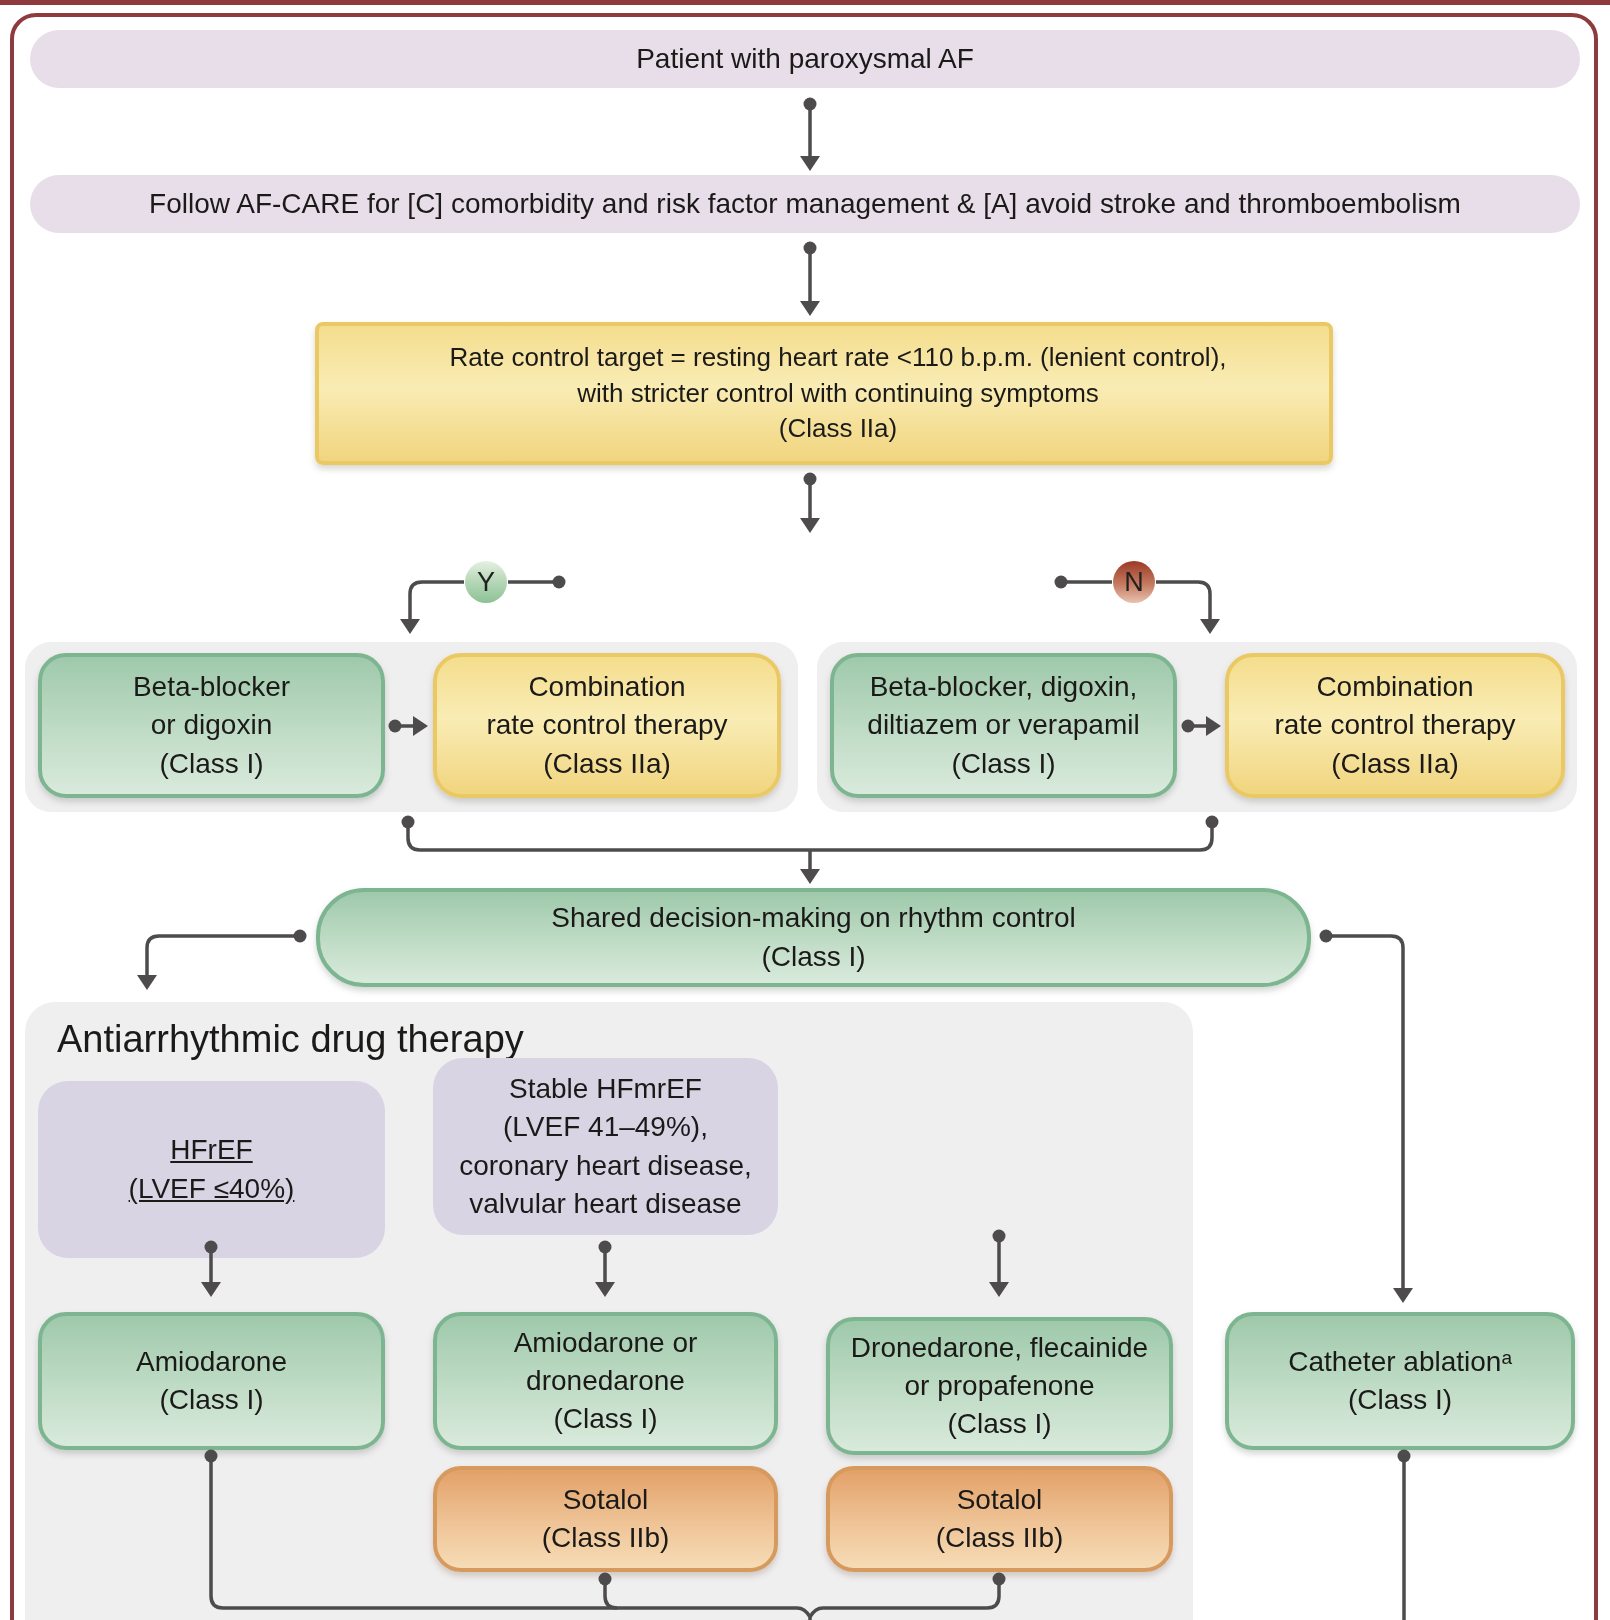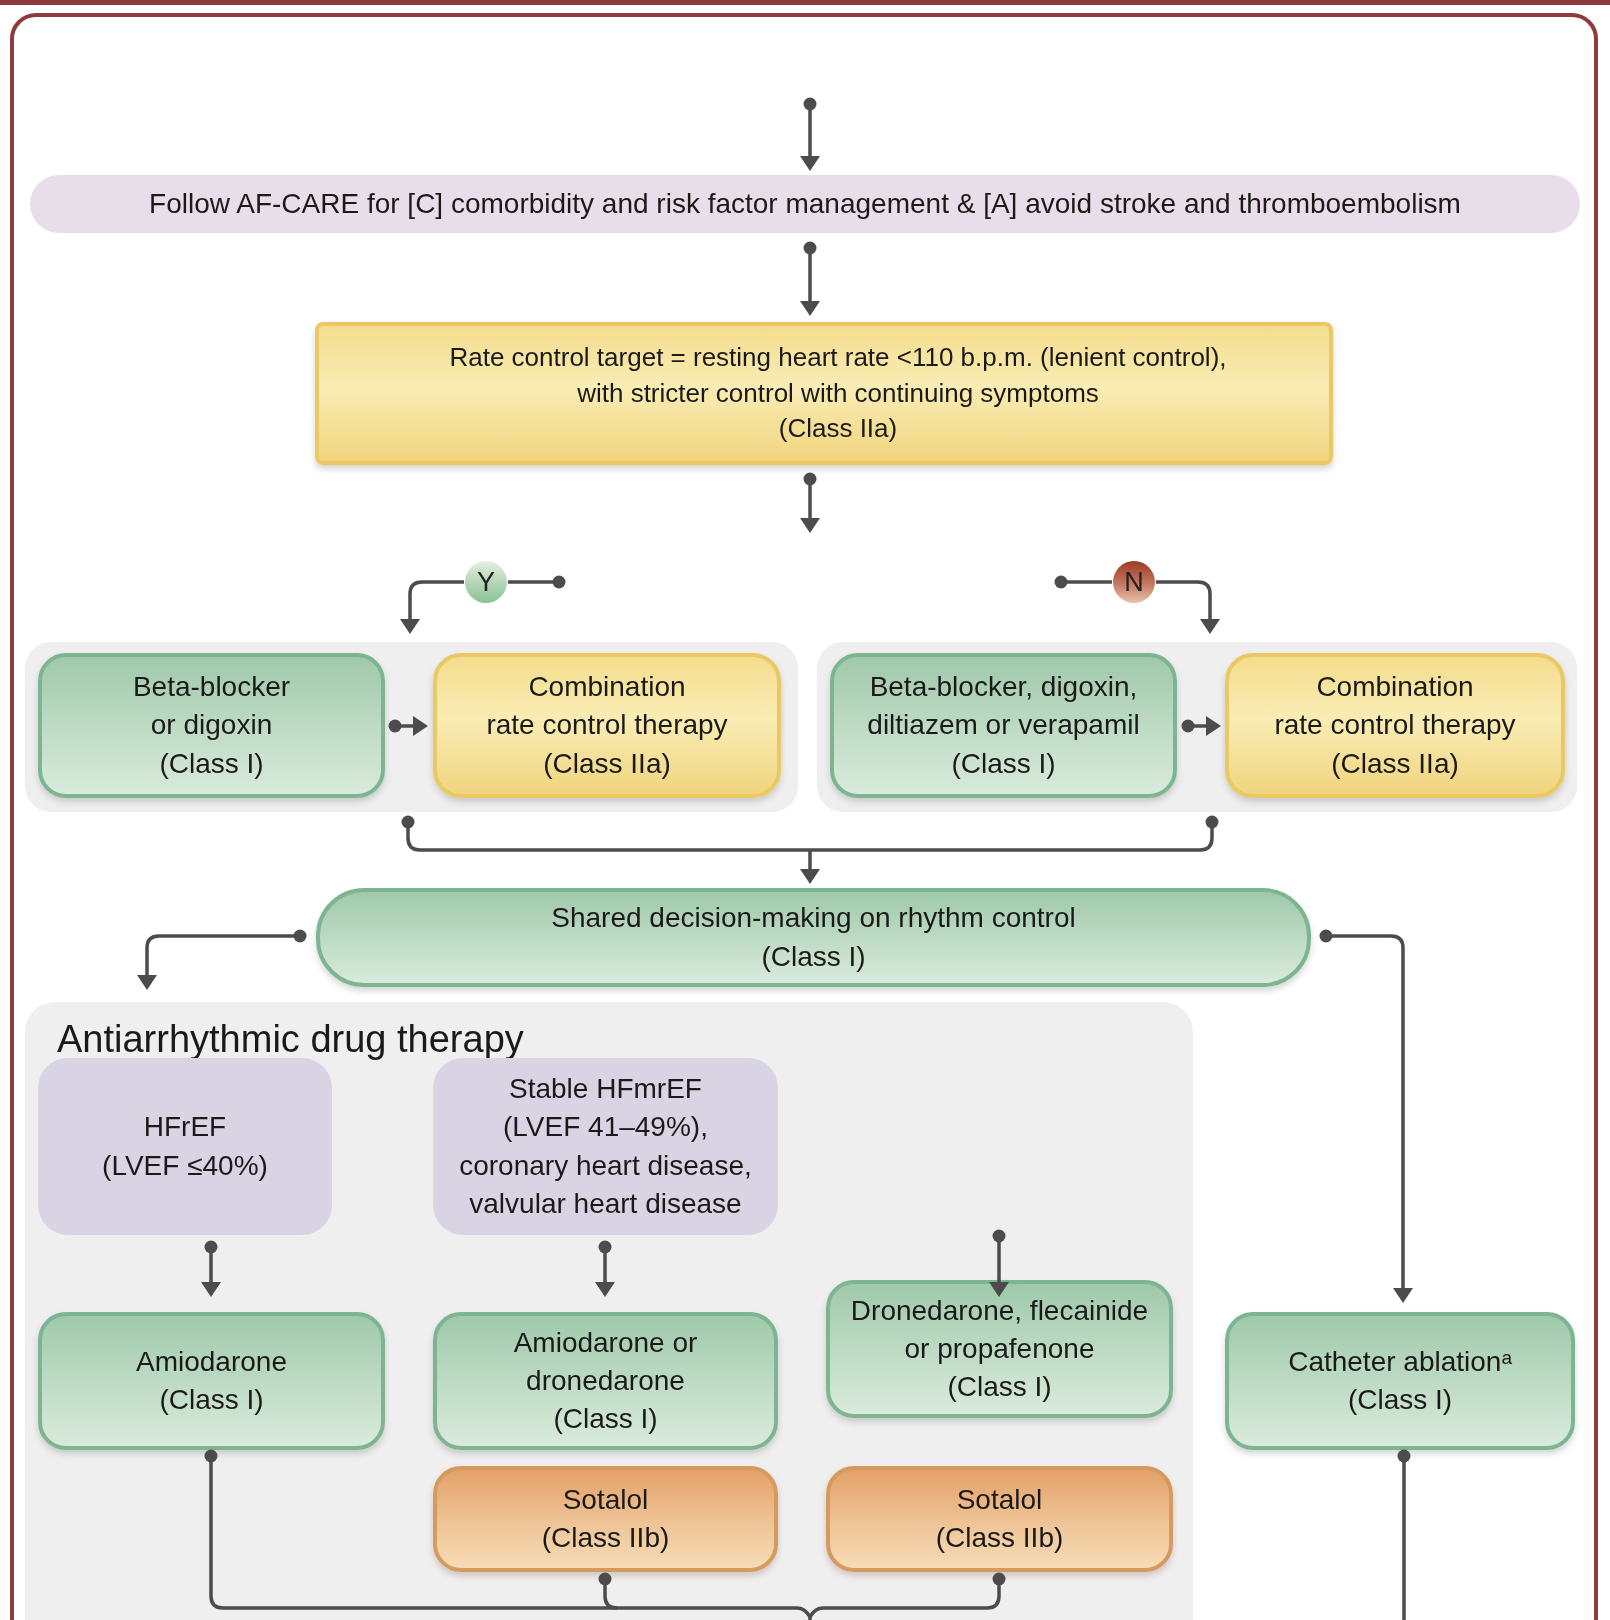--- a/index.html
+++ b/index.html
@@ -43,20 +43,21 @@
   .fs26{font-size:26px;}
 </style>
 </head>
 <body>
 
 <div class="canvas">
 
   <div class="topstrip"></div>
   <div class="frame"></div>
 
+  <div class="node lav" style="left:30px;top:30px;width:1550px;height:58px;">Patient with paroxysmal AF</div>
 
   <div class="node lav" style="left:30px;top:175px;width:1550px;height:58px;">Follow AF-CARE for [C] comorbidity and risk factor management &amp; [A] avoid stroke and thromboembolism</div>
 
   <div class="node yellow rad34 fs26" style="left:315px;top:322px;width:982px;height:135px;">Rate control target = resting heart rate &lt;110 b.p.m. (lenient control),
 with stricter control with continuing symptoms
 (Class IIa)</div>
 
 
   <div class="badge badge-yes" style="left:465px;top:561px;">Y</div>
 
@@ -77,33 +78,33 @@
   <div class="node yellow rad28" style="left:1225px;top:653px;width:332px;height:137px;">Combination
 rate control therapy
 (Class IIa)</div>
 
   <div class="node green rad48" style="left:316px;top:888px;width:987px;height:91px;">Shared decision-making on rhythm control
 (Class I)</div>
 
   <div class="grayc" style="position:absolute;left:25px;top:1002px;width:1168px;height:660px;border-radius:30px;"></div>
   <div class="panel-title">Antiarrhythmic drug therapy</div>
 
-  <div class="node purple" style="left:38px;top:1058px;width:294px;height:177px;">HFrEF
+  <div class="node purple" style="left:38px;top:1081px;width:347px;height:177px;text-decoration:underline;">HFrEF
 (LVEF ≤40%)</div>
   <div class="node purple" style="left:433px;top:1058px;width:345px;height:177px;">Stable HFmrEF
 (LVEF 41–49%),
 coronary heart disease,
 valvular heart disease</div>
 
   <div class="node green rad28" style="left:38px;top:1312px;width:339px;height:130px;">Amiodarone
 (Class I)</div>
   <div class="node green rad28" style="left:433px;top:1312px;width:337px;height:130px;">Amiodarone or
 dronedarone
 (Class I)</div>
-  <div class="node green rad28" style="left:826px;top:1280px;width:339px;height:130px;">Dronedarone, flecainide
+  <div class="node green rad28" style="left:826px;top:1317px;width:339px;height:130px;">Dronedarone, flecainide
 or propafenone
 (Class I)</div>
 
   <div class="node green rad28" style="left:1225px;top:1312px;width:342px;height:130px;">Catheter ablationᵃ
 (Class I)</div>
 
   <div class="node orange rad28" style="left:433px;top:1466px;width:337px;height:98px;">Sotalol
 (Class IIb)</div>
   <div class="node orange rad28" style="left:826px;top:1466px;width:339px;height:98px;">Sotalol
 (Class IIb)</div>

